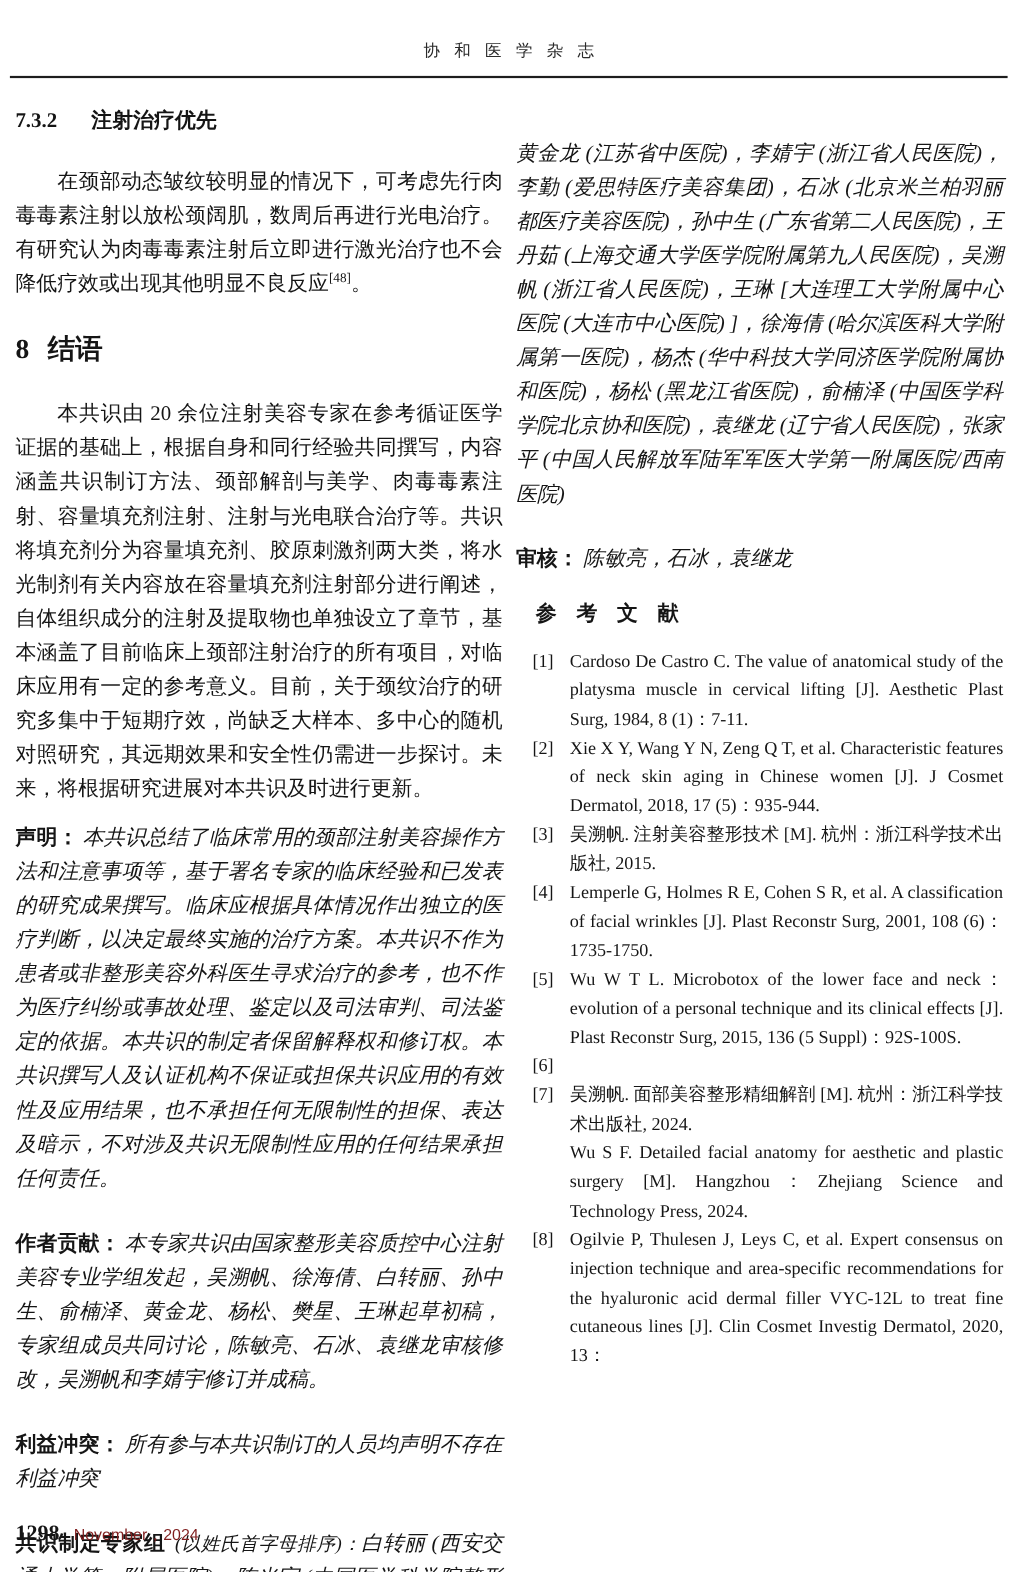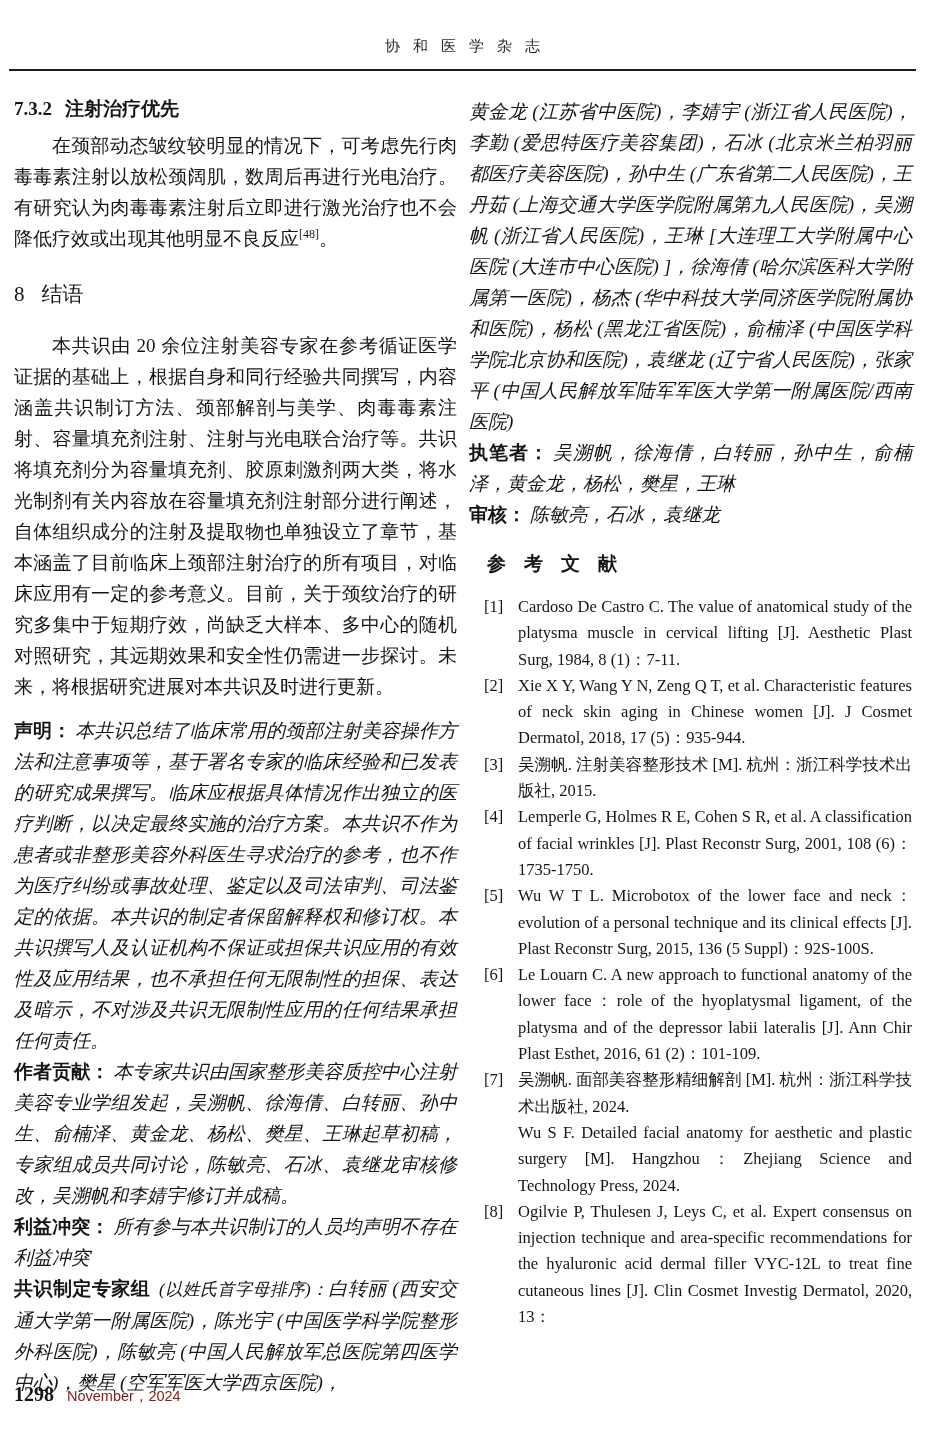--- a/index.html
+++ b/index.html
@@ -10,32 +10,32 @@
     font-family:"Liberation Serif","DejaVu Serif",serif;
     color:#151515;
   }
   .page-header { text-align:center; padding-top:37px; }
   .journal-title { font-size:15px; letter-spacing:13px; text-indent:13px; color:#2a2a2a; }
   .header-rule { border-top:2px solid #1d1d1d; margin:13px 9px 0 9px; }
 
   .columns { display:flex; gap:12px; padding:25px 13px 0 14px; }
   .col { flex:0 0 443px; width:443px; }
 
-  .cn { font-size:19px; line-height:31px; text-align:justify; }
+  .cn { font-size:19px; line-height:31px; text-align:justify;margin-top:28px; }
   .indent { text-indent:2em; }
 
   .sub-heading {
     font-family:"Liberation Sans","DejaVu Sans",sans-serif;
     font-size:19px; font-weight:bold; margin:0 0 8px 0;
   }
-  .sub-heading .num { font-family:"Liberation Serif",serif; margin-right:13px; }
+  .sub-heading .num { font-family:"Liberation Serif",serif; margin-right:31px; }
 
   .section-heading {
     font-family:"Liberation Sans","DejaVu Sans",sans-serif;
-    font-size:21px; font-weight:normal; margin:26px 0 22px 0;
+    font-size:25px; font-weight:bold; margin:26px 0 22px 0;
   }
   .section-heading .num { font-family:"Liberation Serif",serif; margin-right:17px; }
 
   .kai { font-style:italic; }
   .lbl {
     font-family:"Liberation Sans","DejaVu Sans",sans-serif;
     font-weight:bold; font-style:normal; margin-right:4px;
   }
   .note { font-size:17px;font-style:italic; }
   .statement { margin-top:13px; }
@@ -85,21 +85,20 @@
     <p class="cn"><span class="lbl">作者贡献：</span><span class="kai">本专家共识由国家整形美容质控中心注射美容专业学组发起，吴溯帆、徐海倩、白转丽、孙中生、俞楠泽、黄金龙、杨松、樊星、王琳起草初稿，专家组成员共同讨论，陈敏亮、石冰、袁继龙审核修改，吴溯帆和李婧宇修订并成稿。</span></p>
 
     <p class="cn"><span class="lbl">利益冲突：</span><span class="kai">所有参与本共识制订的人员均声明不存在利益冲突</span></p>
 
     <p class="cn"><span class="lbl">共识制定专家组</span><span class="kai note"> (以姓氏首字母排序)：</span><span class="kai">白转丽 (西安交通大学第一附属医院)，陈光宇 (中国医学科学院整形外科医院)，陈敏亮 (中国人民解放军总医院第四医学中心)，樊星 (空军军医大学西京医院)，</span></p>
   </div>
 
   <div class="col">
     <p class="cn kai">黄金龙 (江苏省中医院)，李婧宇 (浙江省人民医院)，李勤 (爱思特医疗美容集团)，石冰 (北京米兰柏羽丽都医疗美容医院)，孙中生 (广东省第二人民医院)，王丹茹 (上海交通大学医学院附属第九人民医院)，吴溯帆 (浙江省人民医院)，王琳 [大连理工大学附属中心医院 (大连市中心医院) ]，徐海倩 (哈尔滨医科大学附属第一医院)，杨杰 (华中科技大学同济医学院附属协和医院)，杨松 (黑龙江省医院)，俞楠泽 (中国医学科学院北京协和医院)，袁继龙 (辽宁省人民医院)，张家平 (中国人民解放军陆军军医大学第一附属医院/西南医院)</p>
 
-    <p class="cn"><span class="lbl">执笔者：</span><span class="kai">吴溯帆，徐海倩，白转丽，孙中生，俞楠泽，黄金龙，杨松，樊星，王琳</span></p>
 
     <p class="cn"><span class="lbl">审核：</span><span class="kai">陈敏亮，石冰，袁继龙</span></p>
 
     <h3 class="refs-heading">参考文献</h3>
     <ol class="refs" id="refs-list">
         <li class="ref-item">
           <span class="ref-marker">[1]</span>
           <span class="ref-body">
             <div>Cardoso De Castro C. The value of anatomical study of the platysma muscle in cervical lifting [J]. Aesthetic Plast Surg, 1984, 8 (1)：7-11.</div>
           </span>
@@ -123,23 +122,20 @@
           </span>
         </li>
         <li class="ref-item">
           <span class="ref-marker">[5]</span>
           <span class="ref-body">
             <div>Wu W T L. Microbotox of the lower face and neck：evolution of a personal technique and its clinical effects [J]. Plast Reconstr Surg, 2015, 136 (5 Suppl)：92S-100S.</div>
           </span>
         </li>
         <li class="ref-item">
           <span class="ref-marker">[6]</span>
-          <span class="ref-body">
-            <div>Le Louarn C. A new approach to functional anatomy of the lower face：role of the hyoplatysmal ligament, of the platysma and of the depressor labii lateralis [J]. Ann Chir Plast Esthet, 2016, 61 (2)：101-109.</div>
-          </span>
         </li>
         <li class="ref-item">
           <span class="ref-marker">[7]</span>
           <span class="ref-body">
             <div>吴溯帆. 面部美容整形精细解剖 [M]. 杭州：浙江科学技术出版社, 2024.</div>
             <div>Wu S F. Detailed facial anatomy for aesthetic and plastic surgery [M]. Hangzhou：Zhejiang Science and Technology Press, 2024.</div>
           </span>
         </li>
         <li class="ref-item">
           <span class="ref-marker">[8]</span>

